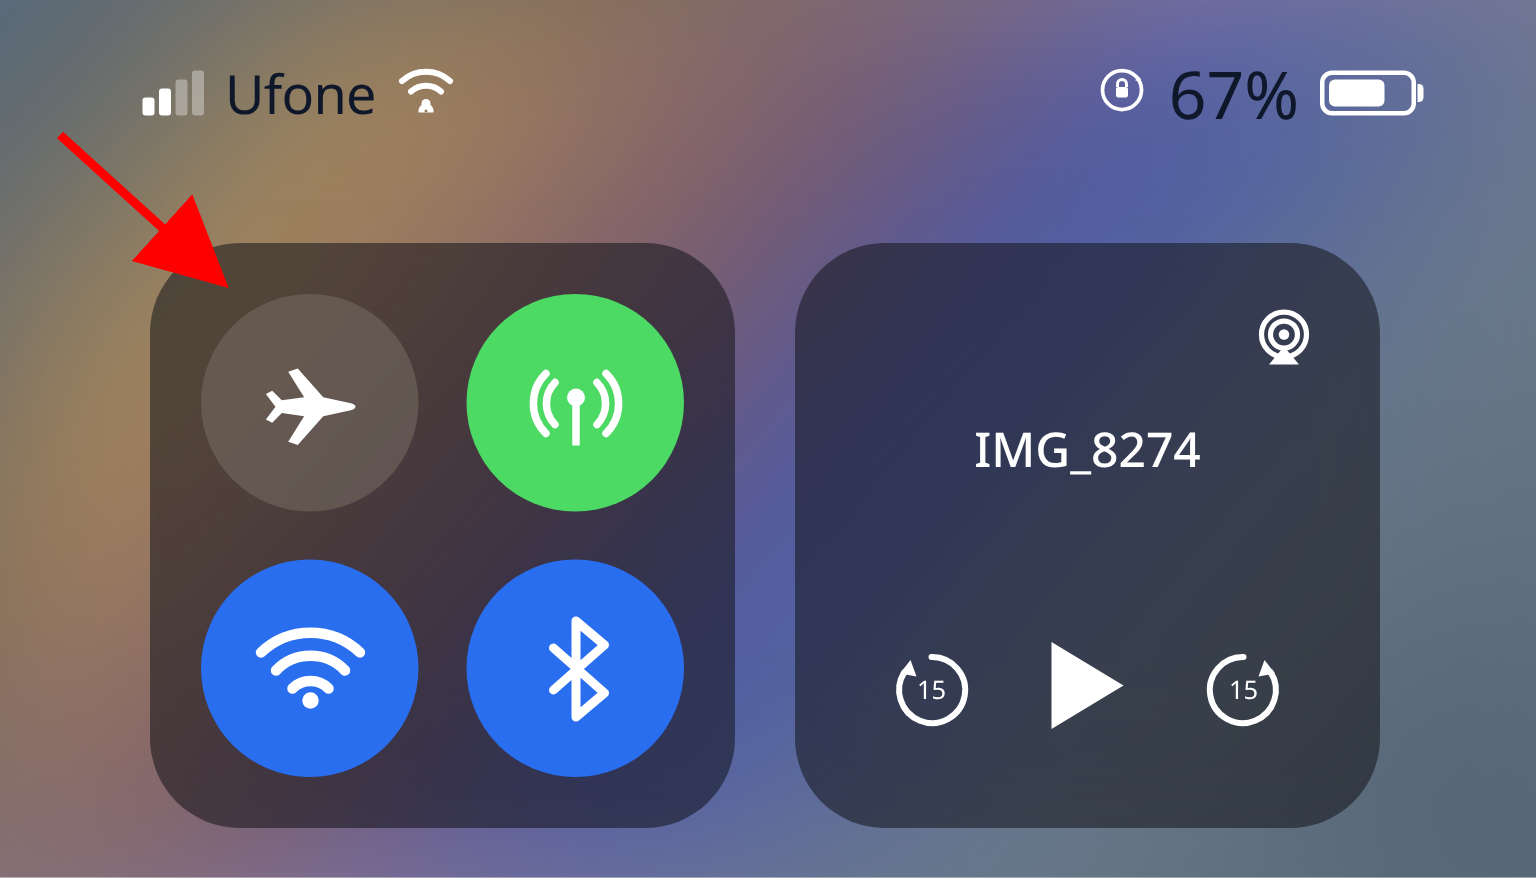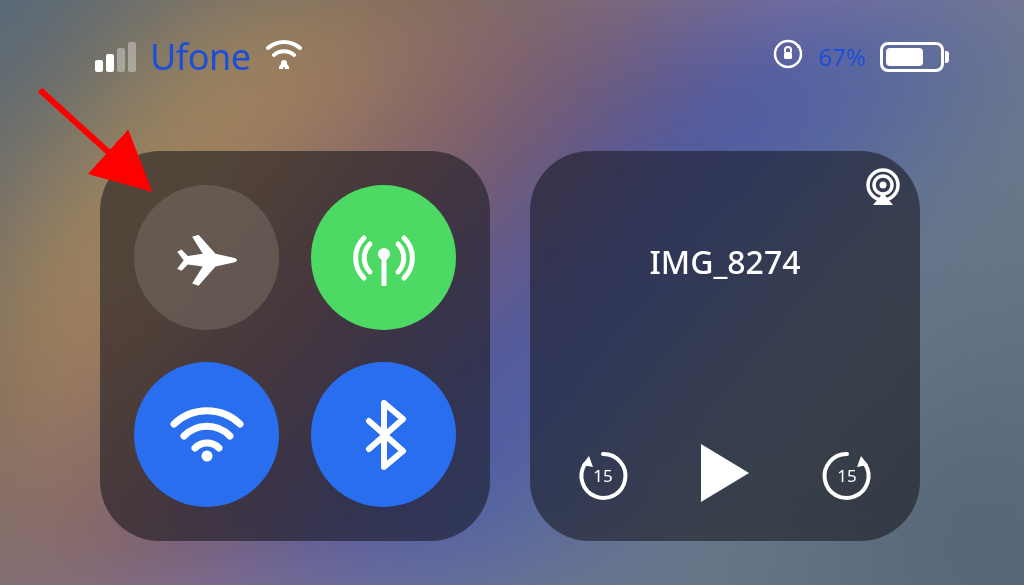--- a/index.html
+++ b/index.html
@@ -15,25 +15,25 @@
       content: "";
       position: absolute; inset: 0;
       background: linear-gradient(130deg, #3a5a7a 0%, #aa8a5a 20%, #7a5a6a 40%, #4a5aaa 55%, #6a7a8a 75%, #4a5a6a 100%);
       filter: blur(60px);
       z-index: 0;
     }
     .status-bar {
       position: relative; z-index: 2;
       display: flex; justify-content: space-between;
       padding: 32px 80px 0 95px;
-      color: #1d4ed8;
+      color: #0f172a;
     }
     .status-left, .status-right { display: flex; align-items: center; gap: 14px; }
     .carrier { font-size: 36px; font-weight: 400; letter-spacing: -0.5px; }
-    .battery-pct { font-size: 24px; font-weight: 400; }
+    .battery-pct { font-size: 44px; font-weight: 400; }
     .signal-bars { display: flex; align-items: flex-end; gap: 3px; }
     .signal-bars span { width: 8px; background: rgba(255,255,255,0.35); border-radius: 2px; }
     .signal-bars span:nth-child(1){ height: 12px; background:#fff; }
     .signal-bars span:nth-child(2){ height: 18px; background:#fff; }
     .signal-bars span:nth-child(3){ height: 24px; }
     .signal-bars span:nth-child(4){ height: 30px; }
     .battery { position: relative; width: 64px; height: 30px; border: 3px solid #fff; border-radius: 8px; }
     .battery::after { content:""; position:absolute; right:-8px; top:50%; transform:translateY(-50%); width:4px; height:12px; background:#fff; border-radius:0 3px 3px 0; }
     .battery-fill { position:absolute; left:3px; top:3px; bottom:3px; width: 64%; background:#fff; border-radius:4px; }
     .panels {
@@ -58,21 +58,21 @@
     }
     .conn-btn {
       width: 145px; height: 145px;
       border-radius: 50%;
       display: flex; align-items: center; justify-content: center;
       cursor: pointer;
     }
     .conn-btn.gray { background: rgba(120,110,100,0.55); }
     .conn-btn.green { background: #4cd964; }
     .conn-btn.blue { background: #2a6ef0; }
-    .media-panel { color: #fff; padding: 12px; display: flex; flex-direction: column; justify-content: center; }
+    .media-panel { color: #fff; padding: 39px; display: flex; flex-direction: column; justify-content: center; }
     .airplay-area { display: flex; justify-content: flex-end; }
     .media-title-row { margin-top: 22px; text-align: center; }
     .media-title { font-size: 32px; font-weight: 500; }
     .media-controls { margin-top: auto; margin-bottom: 20px; display:flex; align-items:center; justify-content: space-around;}
     .skip15 { width:56px; height:56px; display:flex; align-items:center; justify-content:center; font-size:17px; font-weight:400; color:#fff; position:relative; }
     .skip15 svg { position: absolute; inset: 0; }
     .skip15 .numlabel { position: relative; z-index: 1; }
     .play-btn { cursor: pointer; }
     .arrow {
       position: absolute; z-index: 3;

